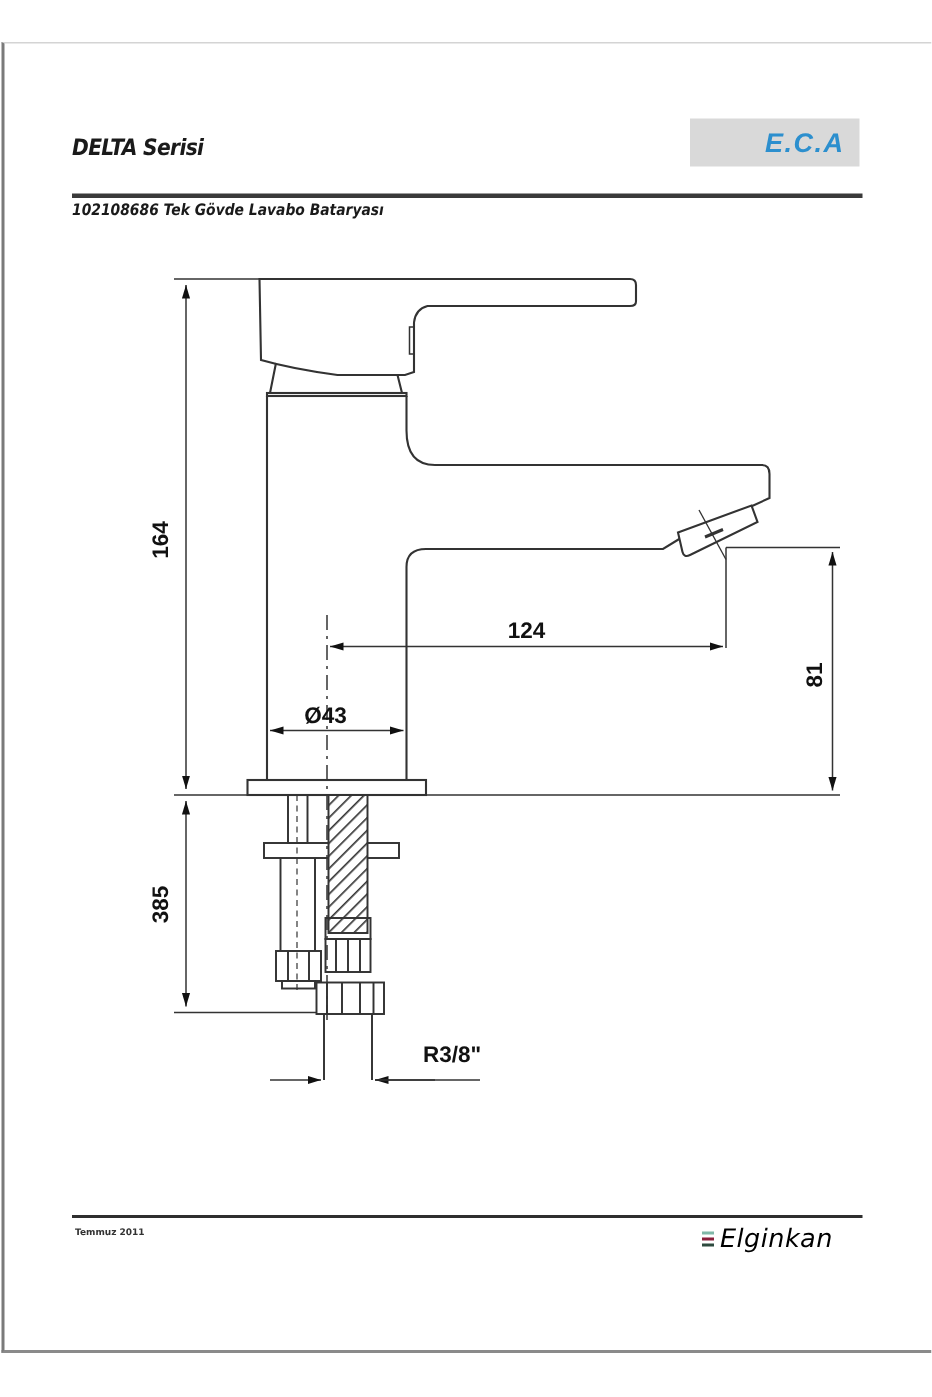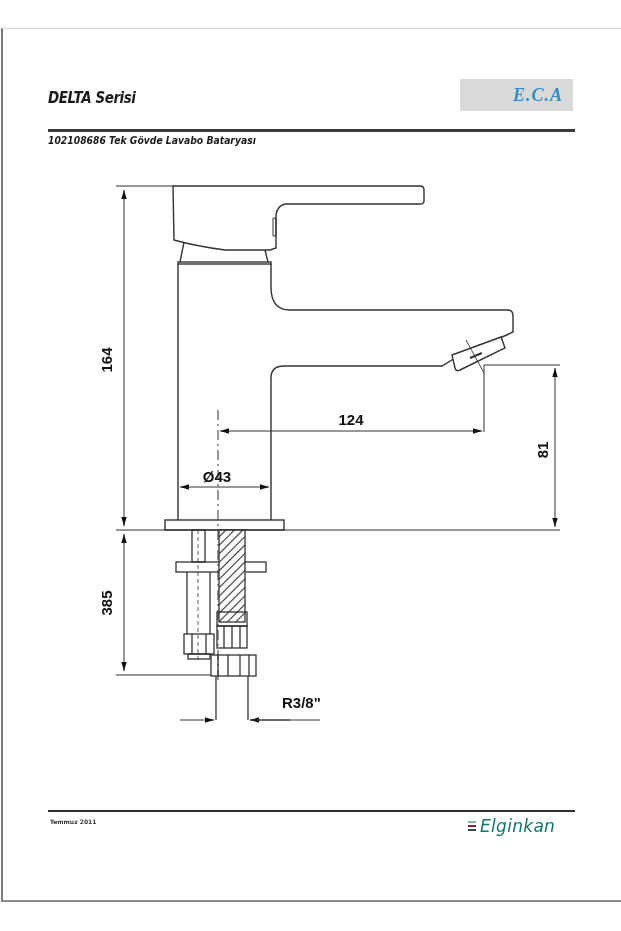--- a/index.html
+++ b/index.html
@@ -17,35 +17,35 @@
   .product-title {
     position: absolute; left: 48px; top: 134px; font-size: 10.5px; font-weight: bold; font-style: italic;
     color: #1a1a1a; font-family: "DejaVu Sans", sans-serif; transform: scaleX(0.88); transform-origin: left;
   }
   .eca-logo {
     position: absolute; left: 460px; top: 79px; width: 113px; height: 32px; background: #d9d9d9;
     display: flex; align-items: center; justify-content: flex-end; padding-right: 10px; box-sizing: border-box;
   }
   .eca-logo span {
     font-size: 18px; font-weight: bold; font-style: italic; color: #2c8fce; letter-spacing: 1px;
-    font-family: Liberation Serif, serif;
+    font-family: Liberation Sans, sans-serif;
   }
   .drawing { position: absolute; left: 0; top: 0; }
   .footer-rule { position: absolute; left: 48px; top: 810px; width: 527px; height: 2px; background: #2f2f2f; }
   .footer-date {
     position: absolute; left: 50px; top: 818px; font-size: 6px; font-weight: bold; color: #333;
     font-family: "DejaVu Sans", sans-serif;
   }
   .elginkan {
     position: absolute; left: 468px; top: 816px; display: flex; align-items: center; gap: 4px;
   }
   .elginkan .mark { display: flex; flex-direction: column; gap: 2px; }
   .elginkan .mark i { display: block; width: 8px; height: 2px; }
   .elginkan .word {
-    font-size: 17px; font-style: italic; color: #0f766e; font-family: "DejaVu Sans", sans-serif; letter-spacing: 0.3px;
+    font-size: 17px; font-style: italic; color: #000000; font-family: "DejaVu Sans", sans-serif; letter-spacing: 0.3px;
   }
   svg text { font-family: "Liberation Sans", sans-serif; font-weight: bold; font-size: 15px; fill: #111; }
 </style>
 </head>
 <body>
 
 <div class="page"></div>
 
 <div class="series-title">DELTA Serisi</div>
 <div class="eca-logo">

